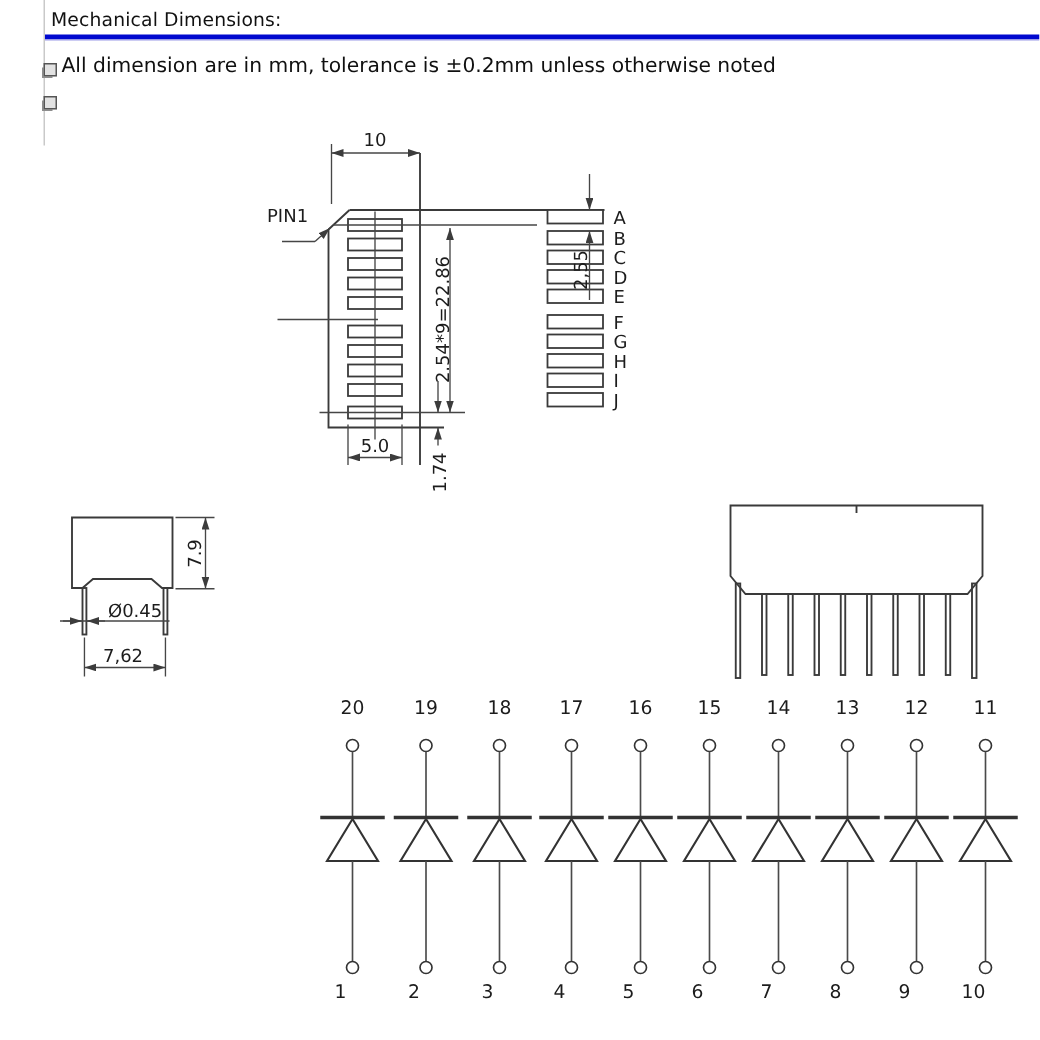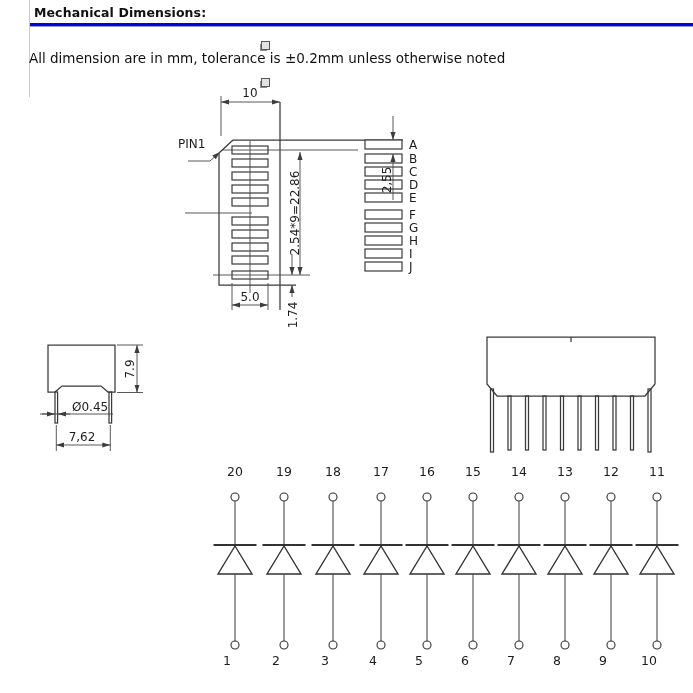--- a/index.html
+++ b/index.html
@@ -1,23 +1,23 @@
 <!DOCTYPE html>
 <html><head>
 <meta charset="utf-8">
 <style>
   html,body{margin:0;padding:0;background:#fff;}
   body{width:693px;height:693px;position:relative;font-family:"DejaVu Sans","Liberation Sans",sans-serif;color:#1a1a1a;overflow:hidden;}
   .abs{position:absolute;}
   #page-edge{left:29px;top:0;width:1px;height:97px;background:#c9c9c9;}
-  #title{left:34px;top:5px;font-size:12.5px;font-weight:bold;letter-spacing:0.1px;color:#111;}
+  #title{left:34px;top:5px;font-size:12.5px;font-weight:normal;letter-spacing:0.1px;color:#111;}
   #title-rule{left:30px;top:23px;width:663px;height:3px;}
   #title-rule .sub{position:absolute;left:0;top:3px;width:100%;height:1px;background:#9a9ae8;}
   #notes{left:29px;top:36px;}
-  .note-line{display:flex;align-items:center;margin-bottom:7px;flex-direction:column;}
+  .note-line{display:flex;align-items:center;margin-bottom:7px;}
   .note-ico{display:inline-block;width:7px;height:7px;margin:5px 3px 0 0;background:#e2e2e2;border:1px solid #555;box-shadow:-2px 2px 0 -1px #8d8d8d;flex:none;}
   .note-txt{font-size:13.5px;line-height:16px;color:#101010;}
   svg{position:absolute;left:0;top:0;}
   .ol{stroke:#3a3a3a;stroke-width:1.25;fill:none;}
   .seg{stroke:#3a3a3a;stroke-width:1.2;fill:#fff;}
   .thin{stroke:#464646;stroke-width:0.9;fill:none;}
   .dim{stroke:#464646;stroke-width:0.9;fill:none;}
   .bar{stroke:#333;stroke-width:2.2;}
   .wire{stroke:#4a4a4a;stroke-width:1.1;fill:none;}
   .tri{stroke:#333;stroke-width:1.4;fill:#fff;}

